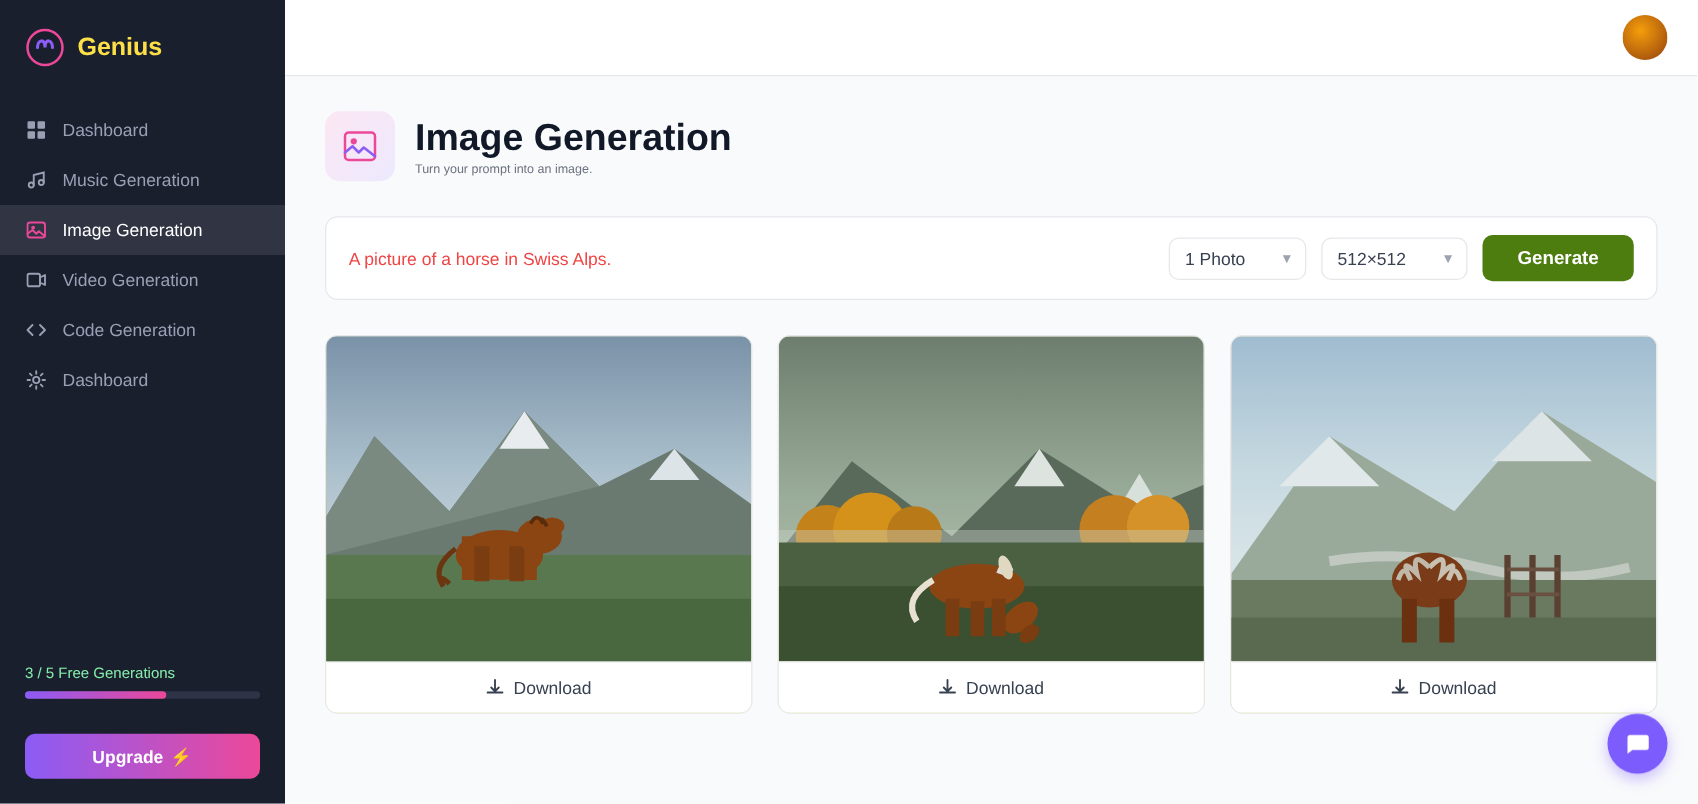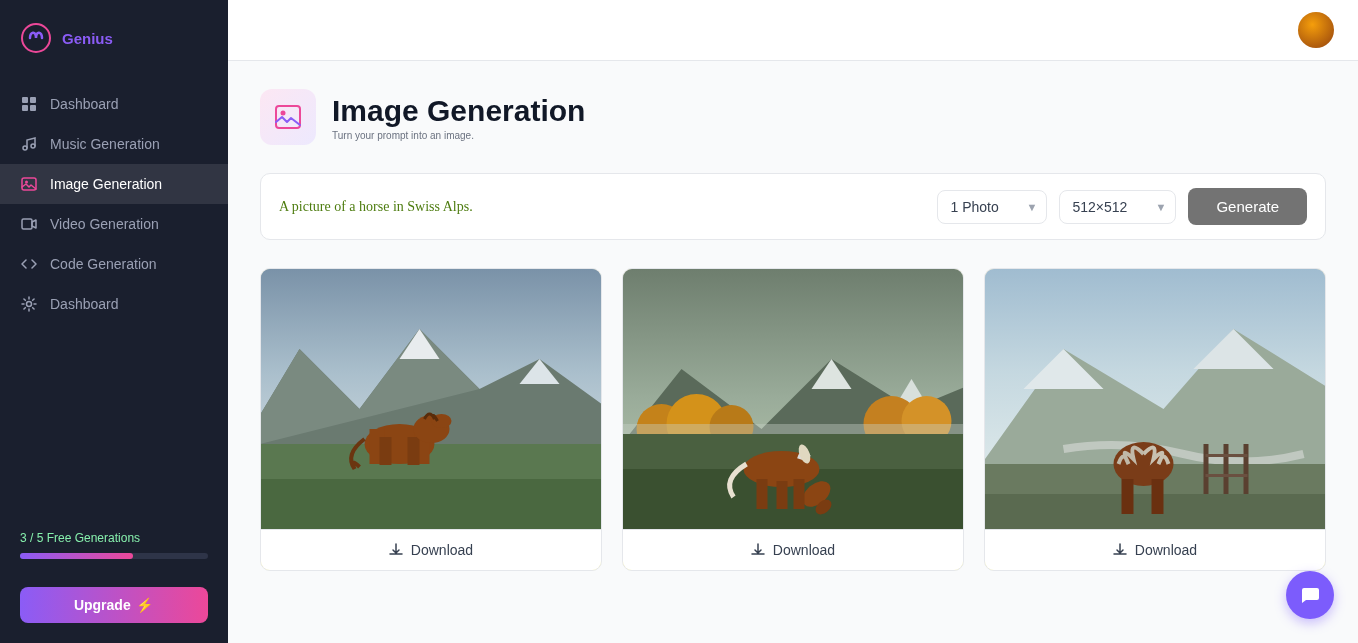--- a/index.html
+++ b/index.html
@@ -19,23 +19,23 @@
       display: flex;
       align-items: center;
       gap: 10px;
       padding: 22px 20px;
     }
     .logo-icon {
       width: 32px;
       height: 32px;
     }
     .logo-text {
-      font-size: 15px;
+      font-size: 20px;
       font-weight: 700;
-      color: #8b5cf6;
+      color: #fde047;
     }
     .sidebar-nav {
       flex: 1;
       padding: 8px 0;
     }
     .nav-item {
       display: flex;
       align-items: center;
       gap: 12px;
       padding: 11px 20px;
@@ -172,23 +172,22 @@
       display: flex;
       align-items: center;
       gap: 12px;
       margin-bottom: 28px;
     }
     .prompt-input {
       flex: 1;
       border: none;
       outline: none;
       font-size: 14px;
-      color: #4d7c0f;
+      color: #ef4444;
       background: transparent;
-      font-family: Liberation Serif, serif;
     }
     .toolbar-select {
       border: 1px solid #e5e7eb;
       border-radius: 8px;
       padding: 8px 32px 8px 12px;
       font-size: 14px;
       color: #374151;
       background: #fff;
       appearance: none;
       cursor: pointer;
@@ -202,26 +201,26 @@
     }
     .select-arrow {
       position: absolute;
       right: 10px;
       pointer-events: none;
       color: #9ca3af;
       font-size: 11px;
     }
     .generate-btn {
       padding: 10px 28px;
-      background: #737373;
+      background: #4d7c0f;
       border: none;
       border-radius: 8px;
       color: #fff;
       font-size: 15px;
-      font-weight: 400;
+      font-weight: 700;
       cursor: pointer;
       white-space: nowrap;
     }
 
     
     .image-grid {
       display: grid;
       grid-template-columns: repeat(3, 1fr);
       gap: 20px;
     }

